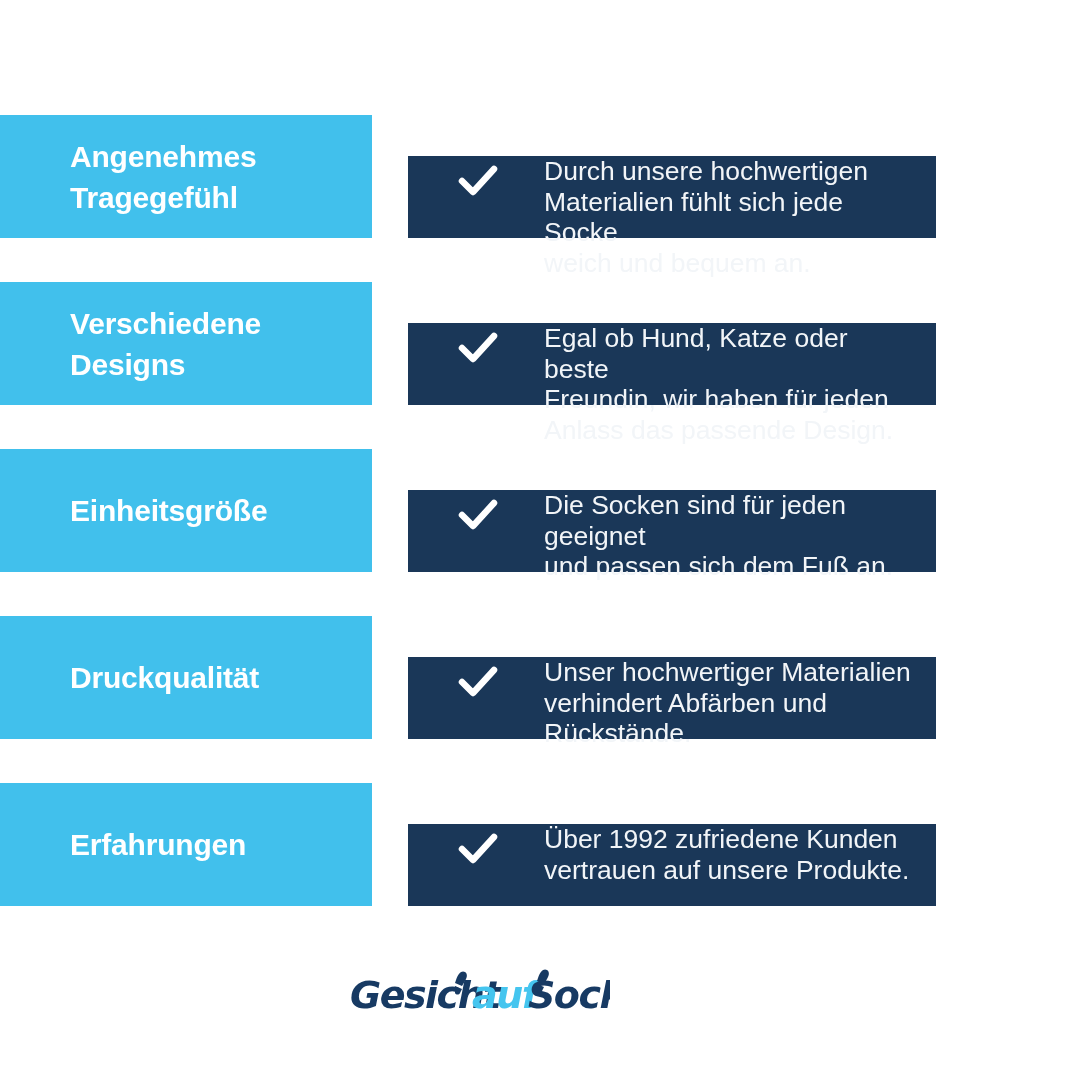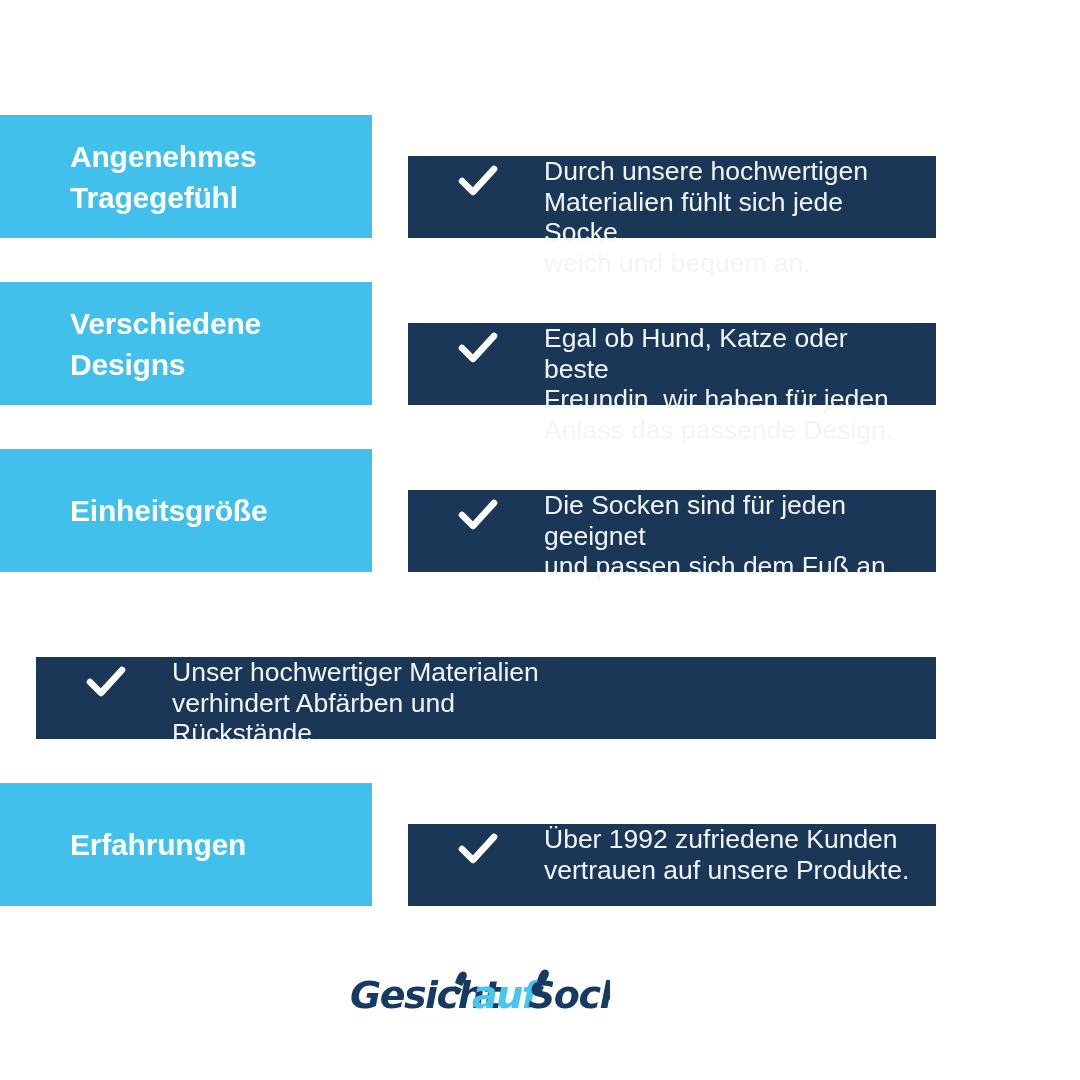--- a/index.html
+++ b/index.html
@@ -154,20 +154,23 @@
         <svg width="48" height="48" viewBox="0 0 48 48" aria-hidden="true">
           <path d="M8 25 L19 36 L40 13" fill="none" stroke="#ffffff" stroke-width="6.5" stroke-linecap="round" stroke-linejoin="round"></path>
         </svg>
       </div>
       <div class="desc-text">Die Socken sind für jeden geeignet
 und passen sich dem Fuß an.</div>
     </div>
   </div>
 
   <div class="benefit-row">
+    <div class="label-panel">
+      <div class="label-text">Druckqualität</div>
+    </div>
     <div class="spacer"></div>
     <div class="desc-panel">
       <div class="check-icon">
         <svg width="48" height="48" viewBox="0 0 48 48" aria-hidden="true">
           <path d="M8 25 L19 36 L40 13" fill="none" stroke="#ffffff" stroke-width="6.5" stroke-linecap="round" stroke-linejoin="round"></path>
         </svg>
       </div>
       <div class="desc-text">Unser hochwertiger Materialien
 verhindert Abfärben und
 Rückstände.</div>

